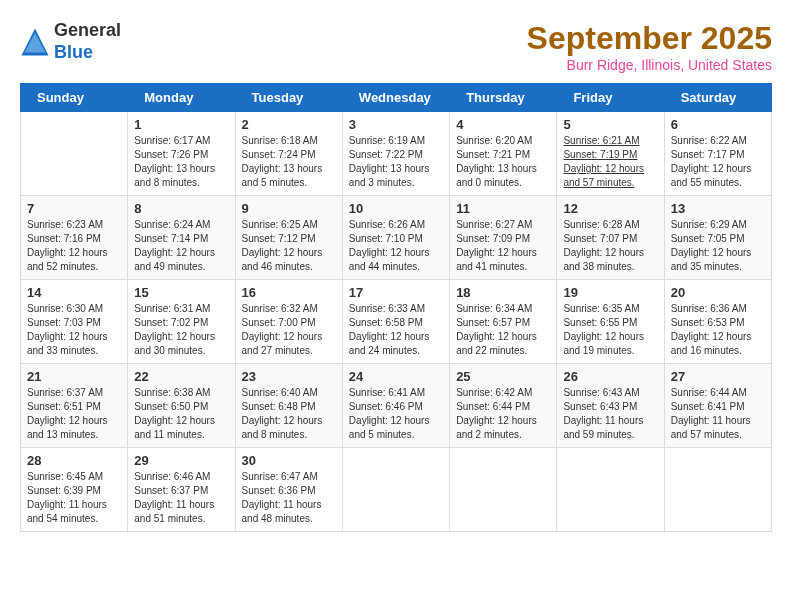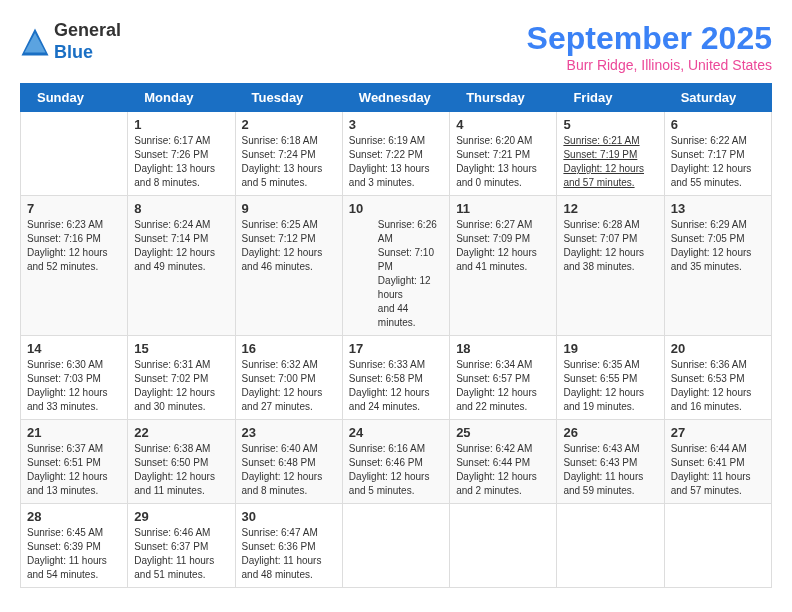--- a/index.html
+++ b/index.html
@@ -35,21 +35,21 @@
       width: 30px;
       height: 30px;
       margin-right: 4px;
     }
     .title-block {
       text-align: right;
     }
     .month-title {
       font-size: 32px;
       font-weight: bold;
-      color: #3b82f6;
+      color: #a16207;
     }
     .location {
       font-size: 14px;
       color: #ec4899;
     }
     .calendar {
       width: 100%;
       border-collapse: collapse;
       border: 1px solid #ccc;
     }
@@ -184,21 +184,21 @@
         </td>
         <td>
           <span class="day-num">9</span>
           <div class="day-info" style="white-space: pre-line;">Sunrise: 6:25 AM
 Sunset: 7:12 PM
 Daylight: 12 hours
 and 46 minutes.</div>
         </td>
         <td>
           <span class="day-num">10</span>
-          <div class="day-info" style="white-space: pre-line; margin-left: 29px;">Sunrise: 6:26 AM
+          <div class="day-info" style="white-space: pre-line;">Sunrise: 6:26 AM
 Sunset: 7:10 PM
 Daylight: 12 hours
 and 44 minutes.</div>
         </td>
         <td>
           <span class="day-num">11</span>
           <div class="day-info" style="white-space: pre-line;">Sunrise: 6:27 AM
 Sunset: 7:09 PM
 Daylight: 12 hours
 and 41 minutes.</div>
@@ -286,21 +286,21 @@
         </td>
         <td>
           <span class="day-num">23</span>
           <div class="day-info" style="white-space: pre-line;">Sunrise: 6:40 AM
 Sunset: 6:48 PM
 Daylight: 12 hours
 and 8 minutes.</div>
         </td>
         <td>
           <span class="day-num">24</span>
-          <div class="day-info" style="white-space: pre-line;">Sunrise: 6:16 AM
+          <div class="day-info" style="white-space: pre-line;">Sunrise: 6:41 AM
 Sunset: 6:46 PM
 Daylight: 12 hours
 and 5 minutes.</div>
         </td>
         <td>
           <span class="day-num">25</span>
           <div class="day-info" style="white-space: pre-line;">Sunrise: 6:42 AM
 Sunset: 6:44 PM
 Daylight: 12 hours
 and 2 minutes.</div>

